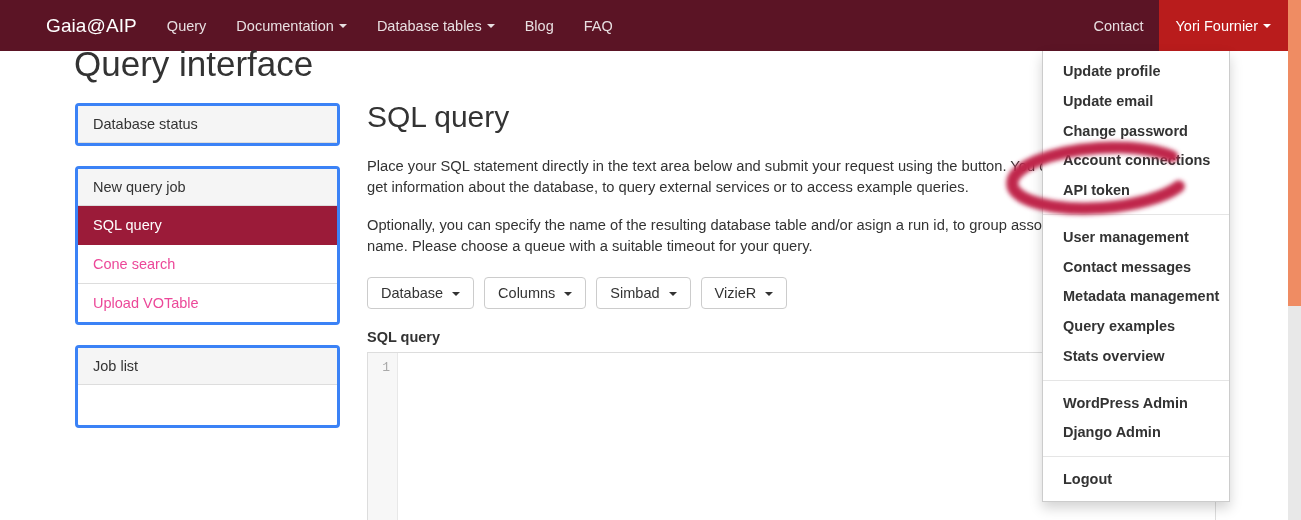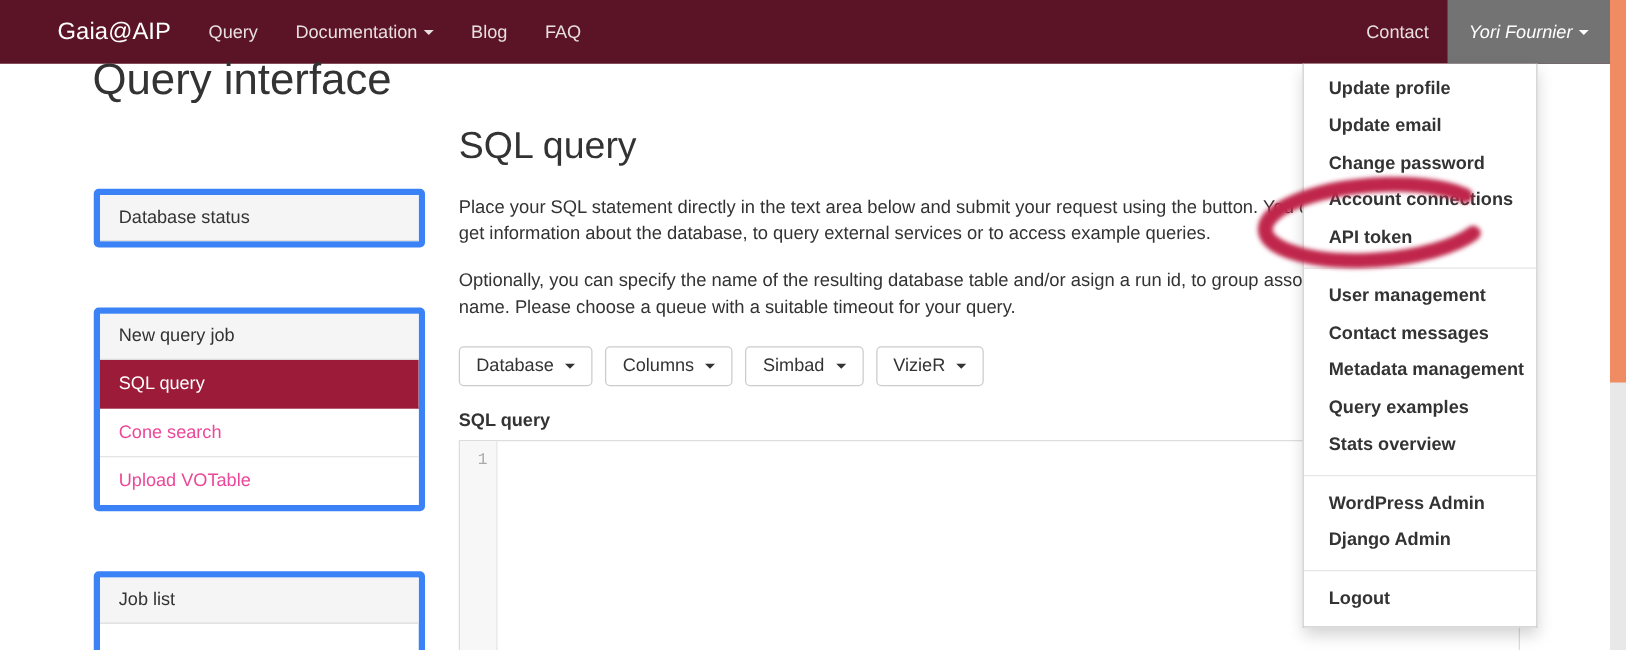--- a/index.html
+++ b/index.html
@@ -40,24 +40,23 @@
   .nav-item {
     color: #e8dfe1;
     font-size: 14.5px;
     display: flex; align-items: center;
     padding: 0 15px;
     text-decoration: none;
     white-space: nowrap;
     cursor: pointer;
   }
   .nav-item.active-user {
-    background: #737373;
+    background: #b91c1c;
     color: #ffffff;
     padding: 0 17px;
-    font-style: italic;
   }
   .caret {
     display: inline-block;
     width: 0; height: 0;
     margin-left: 5px;
     border-left: 4px solid transparent;
     border-right: 4px solid transparent;
     border-top: 4px solid currentColor;
     vertical-align: middle;
   }
@@ -71,26 +70,25 @@
     line-height: 1.1;
   }
 
   
   .sidebar {
     position: absolute;
     left: 75px; top: 103px;
     width: 265px;
   }
   .panel {
-    border: 5px solid #3b82f6;
+    border: 3px solid #3b82f6;
     border-radius: 4px;
     background: #ffffff;
     margin-bottom: 20px;
     overflow: hidden;
-    margin-top: 48px;
   }
   .panel-heading {
     background: #f5f5f5;
     border-bottom: 1px solid #dddddd;
     padding: 10px 15px;
     font-size: 14.5px;
     color: #333333;
   }
   .panel-body {
     padding: 15px;
@@ -258,20 +256,24 @@
       <a class="nav-brand">Gaia@AIP</a>
 
       <a class="nav-item">
         <span>Query</span>
       </a>
       <a class="nav-item">
         <span>Documentation</span>
         <span class="caret"></span>
       </a>
       <a class="nav-item">
+        <span>Database tables</span>
+        <span class="caret"></span>
+      </a>
+      <a class="nav-item">
         <span>Blog</span>
       </a>
       <a class="nav-item">
         <span>FAQ</span>
       </a>
     </div>
 
     <div class="nav-right">
       <a class="nav-item">
         <span>Contact</span>

